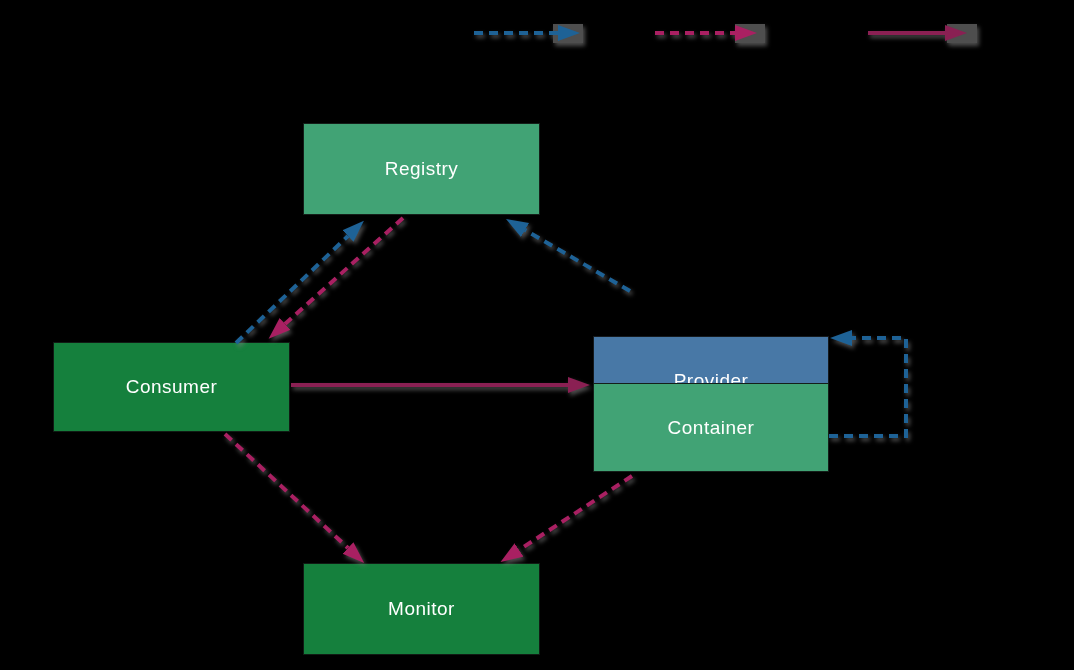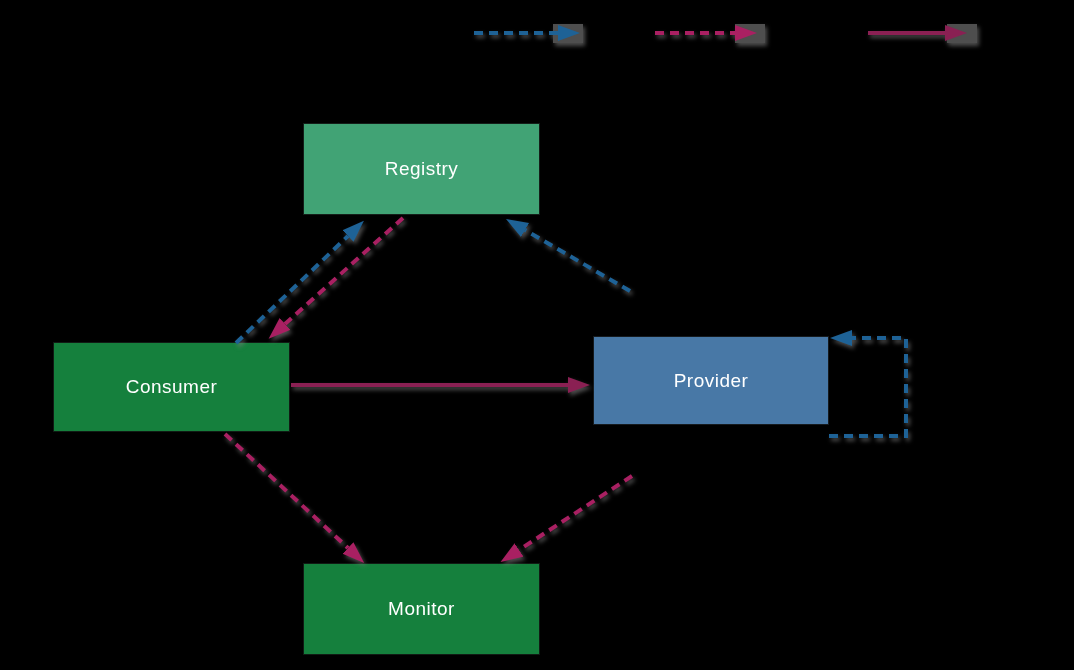--- a/index.html
+++ b/index.html
@@ -25,20 +25,23 @@
 </head>
 <body>
 
 <div class="stage">
 
   <div class="node node-registry" style="background: rgb(65, 163, 117);">
     <span>Registry</span>
   </div>
   <div class="node node-provider" style="background: rgb(72, 120, 166);">
     <span>Provider</span>
+  </div>
+  <div class="node node-container" style="background: rgb(65, 163, 117);">
+    <span>Container</span>
   </div>
   <div class="node node-consumer" style="background: #15803d;">
     <span>Consumer</span>
   </div>
   <div class="node node-monitor" style="background: #15803d;">
     <span>Monitor</span>
   </div>
 
   <svg class="overlay" viewBox="0 0 1074 670">
     <defs>

